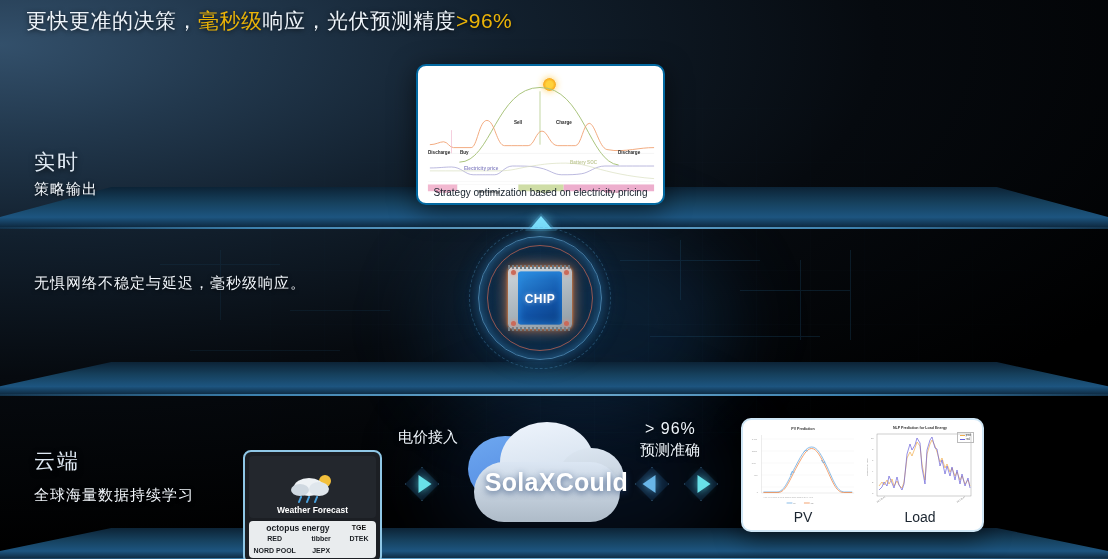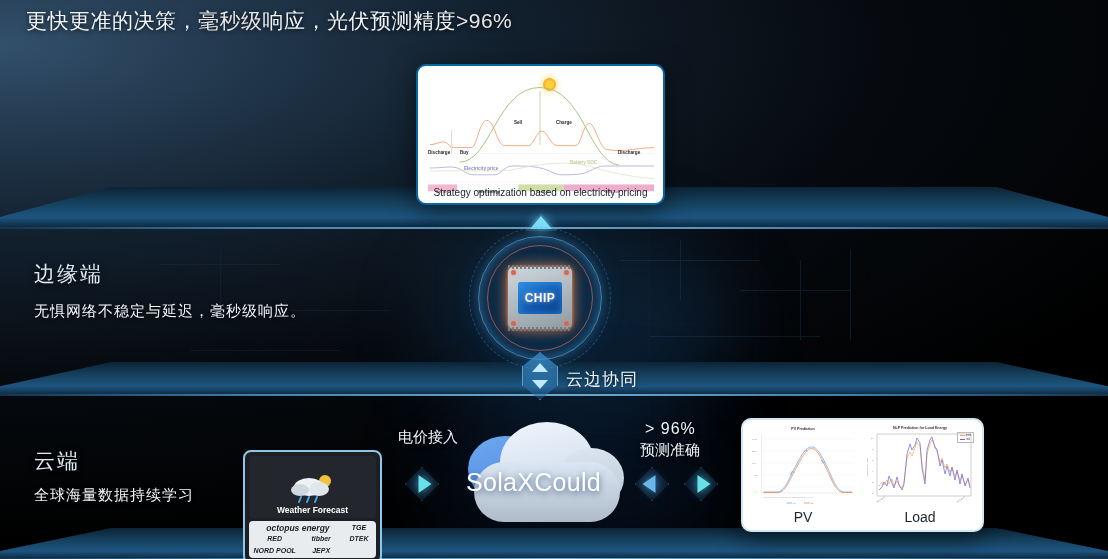--- a/index.html
+++ b/index.html
@@ -25,21 +25,21 @@
   .plane .face{width:100%;height:100%;
      background:linear-gradient(180deg,#0c2336 0%,#16415e 38%,#1d5580 72%,#0b2134 100%);}
   .plane.p1{top:187px;height:42px;clip-path:polygon(13% 0%,87% 0%,100% 100%,0% 100%);}
   .plane.p2{top:362px;height:34px;clip-path:polygon(13% 0%,87% 0%,100% 100%,0% 100%);}
   .plane.p3{top:528px;height:32px;clip-path:polygon(13% 0%,87% 0%,100% 100%,0% 100%);}
   .plane .edge{position:absolute;left:0;right:0;bottom:0;height:2px;background:linear-gradient(90deg,transparent,#4d9fd4,#8fd6ff,#4d9fd4,transparent);opacity:.75;}
 
   
   .headline{position:absolute;left:26px;top:6px;font-size:21px;line-height:30px;color:#eef4fa;
      letter-spacing:.5px;text-shadow:0 1px 5px rgba(0,0,0,.8);white-space:nowrap;font-weight:400;}
-  .headline .hl{color:#e5e5e5;}
+  .headline .hl{color:#eab308;}
 
   
   .sec{position:absolute;left:34px;color:#e8f1fa;white-space:nowrap;}
   .sec .big{font-size:21px;letter-spacing:2px;line-height:28px;color:#dfe9f3;text-shadow:0 2px 6px rgba(0,0,0,.8);}
   .sec .sub{font-size:15px;line-height:25px;color:#f2f7fc;letter-spacing:1px;text-shadow:0 1px 4px rgba(0,0,0,.85);}
   .sec.s1{top:148px;}
   .sec.s2{top:260px;}
   .sec.s3{top:447px;}
 
   
@@ -55,21 +55,21 @@
   .chipwrap{position:absolute;left:468px;top:233px;width:144px;height:130px;}
   .chip-glow{position:absolute;left:50%;top:50%;width:160px;height:160px;transform:translate(-50%,-50%);
      border-radius:50%;background:radial-gradient(circle,rgba(50,160,230,.35) 0%,rgba(20,80,140,.18) 45%,transparent 72%);filter:blur(6px);}
   .ring{position:absolute;left:50%;top:50%;transform:translate(-50%,-50%);border-radius:50%;}
   .ring.r1{width:122px;height:122px;border:1px solid rgba(120,200,255,.55);
      box-shadow:0 0 14px rgba(70,170,240,.55) inset,0 0 12px rgba(70,170,240,.35);}
   .ring.r2{width:104px;height:104px;border:1px solid rgba(255,120,90,.55);}
   .ring.r3{width:140px;height:140px;border:1px dashed rgba(90,170,220,.30);}
   .chip-body{position:absolute;left:50%;top:50%;transform:translate(-50%,-50%);width:64px;height:62px;
      border-radius:5px;background:linear-gradient(160deg,#cfd7dd,#8e9aa3);box-shadow:0 0 14px rgba(255,130,60,.85),0 0 3px #ff9a4d;}
-  .chip-die{position:absolute;left:50%;top:50%;transform:translate(-50%,-50%);width:44px;height:32px;border-radius:3px;
+  .chip-die{position:absolute;left:50%;top:50%;transform:translate(-50%,-50%);width:44px;height:53px;border-radius:3px;
      background:linear-gradient(150deg,#2e8fe0,#1154a8 60%,#0b3d80);display:flex;align-items:center;justify-content:center;
      box-shadow:0 0 8px rgba(40,140,230,.9) inset;}
   .chip-die span{font-size:12px;font-weight:bold;color:#fff;letter-spacing:.5px;text-shadow:0 0 4px rgba(255,255,255,.5);}
   .chip-pins{position:absolute;left:0;right:0;height:4px;background:repeating-linear-gradient(90deg,#6f7a83 0 2px,transparent 2px 4px);}
   .leg{position:absolute;width:5px;height:5px;border-radius:50%;background:#c96a5a;box-shadow:0 0 4px #ff8a6a;}
 
   
   .chev-up{position:absolute;left:525px;top:207px;width:32px;height:24px;}
   .chev-up .tri{position:absolute;left:50%;bottom:2px;transform:translateX(-50%);
      width:0;height:0;border-left:11px solid transparent;border-right:11px solid transparent;border-bottom:13px solid #7fe4ff;
@@ -90,25 +90,25 @@
 
   
   .srcpanel{position:absolute;left:243px;top:418px;width:139px;height:114px;background:#1c1f24;border:2px solid #8fc7e6;
      border-radius:8px;box-sizing:border-box;padding:4px;display:flex;flex-direction:column;gap:3px;margin-top:32px;}
   .srctop{display:flex;gap:4px;height:62px;}
   .srcbox{flex:1;background:#23272d;border-radius:4px;position:relative;display:flex;flex-direction:column;
      align-items:center;justify-content:flex-end;padding-bottom:3px;}
   .srcbox .cap{font-size:8.5px;font-weight:bold;color:#fff;text-align:center;line-height:10px;}
   .logos{flex:1;background:#e9ecee;border-radius:4px;display:grid;grid-template-columns:1fr 1fr .62fr;
      align-items:center;justify-items:center;padding:2px 3px;box-sizing:border-box;gap:1px;}
-  .logos div{font-size:7px;font-weight:bold;color:#1b1f24;white-space:nowrap;line-height:8px;font-style:italic;}
+  .logos div{font-size:7px;font-weight:bold;color:#1b1f24;white-space:nowrap;line-height:8px;}
 
   .cloud{position:absolute;left:466px;top:418px;width:162px;height:110px;}
   .cloud .puff{position:absolute;border-radius:50%;}
-  .cloud .label{position:absolute;left:0;right:0;top:50px;text-align:left;font-size:25px;font-weight:normal;color:#fff;
+  .cloud .label{position:absolute;left:0;right:0;top:50px;text-align:right;font-size:25px;font-weight:bold;color:#fff;
      text-shadow:0 2px 6px rgba(30,60,110,.75);letter-spacing:.3px;}
 
   .cloudtxt{position:absolute;font-size:15px;color:#eef5fb;white-space:nowrap;text-shadow:0 1px 5px rgba(0,0,0,.85);}
   .cloudtxt.l{left:398px;top:428px;}
   .cloudtxt.r1{left:645px;top:420px;font-size:16px;letter-spacing:1px;}
   .cloudtxt.r2{left:640px;top:441px;}
 
   .arrowbtn{position:absolute;width:34px;height:34px;}
   .arrowbtn .dia{position:absolute;inset:0;border:1px solid rgba(120,190,235,.45);
      clip-path:polygon(50% 0%,100% 50%,50% 100%,0% 50%);background:rgba(25,70,110,.35);}
@@ -163,22 +163,25 @@
     </div>
   <div class="plane p3">
       <div class="face"></div>
       <div class="edge"></div>
     </div>
 
   <div class="headline">
     <span>更快更准的决策，</span><span class="hl">毫秒级</span><span>响应，光伏预测精度</span><span class="hl">&gt;96%</span>
   </div>
 
+  <div class="sec s1">
+    <div class="big">实时</div>
+    <div class="sub">策略输出</div>
+  </div>
   <div class="sec s2">
-    <div class="big">边缘端</div>
     <div class="sub" style="margin-top:10px">无惧网络不稳定与延迟，毫秒级响应。</div>
   </div>
   <div class="sec s3">
     <div class="big">云端</div>
     <div class="sub" style="margin-top:7px">全球海量数据持续学习</div>
   </div>
 
   <div class="card top">
     <div class="inner">
       <div class="sun" style="left:121px;top:8px;width:13px;height:13px;"></div>
@@ -245,28 +248,20 @@
       <div class="leg" style="left:3px;top:3px;"></div>
       <div class="leg" style="right:3px;top:3px;"></div>
       <div class="leg" style="left:3px;bottom:3px;"></div>
       <div class="leg" style="right:3px;bottom:3px;"></div>
       <div class="chip-die">
         <span>CHIP</span>
       </div>
     </div>
   </div>
 
-  <div class="sync">
-    <div class="diamond">
-      <div class="shape"></div>
-        <div class="up"></div>
-        <div class="dn"></div>
-    </div>
-    <div class="txt">云边协同</div>
-  </div>
 
   <div class="srcpanel">
     <div class="srctop">
       <div class="srcbox">
         <svg width="52" height="34" viewBox="0 0 52 34">
           <circle cx="38" cy="10" r="6" fill="#f3c03c"></circle>
           <ellipse cx="22" cy="16" rx="15" ry="9" fill="#eef2f5"></ellipse>
           <ellipse cx="32" cy="18" rx="10" ry="7" fill="#dfe6ec"></ellipse>
           <ellipse cx="13" cy="19" rx="9" ry="6" fill="#cfd8e0"></ellipse>
           <path d="M14 26 l-2 5" stroke="#4aa3e0" stroke-width="2" stroke-linecap="round"></path>

